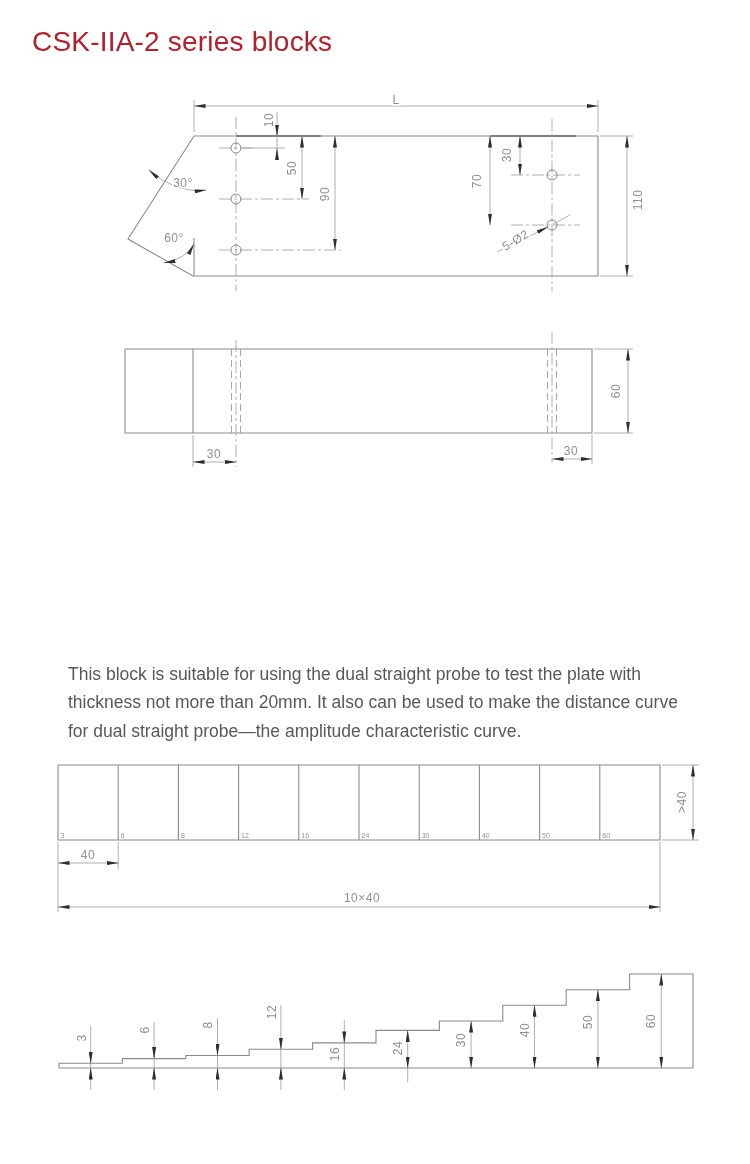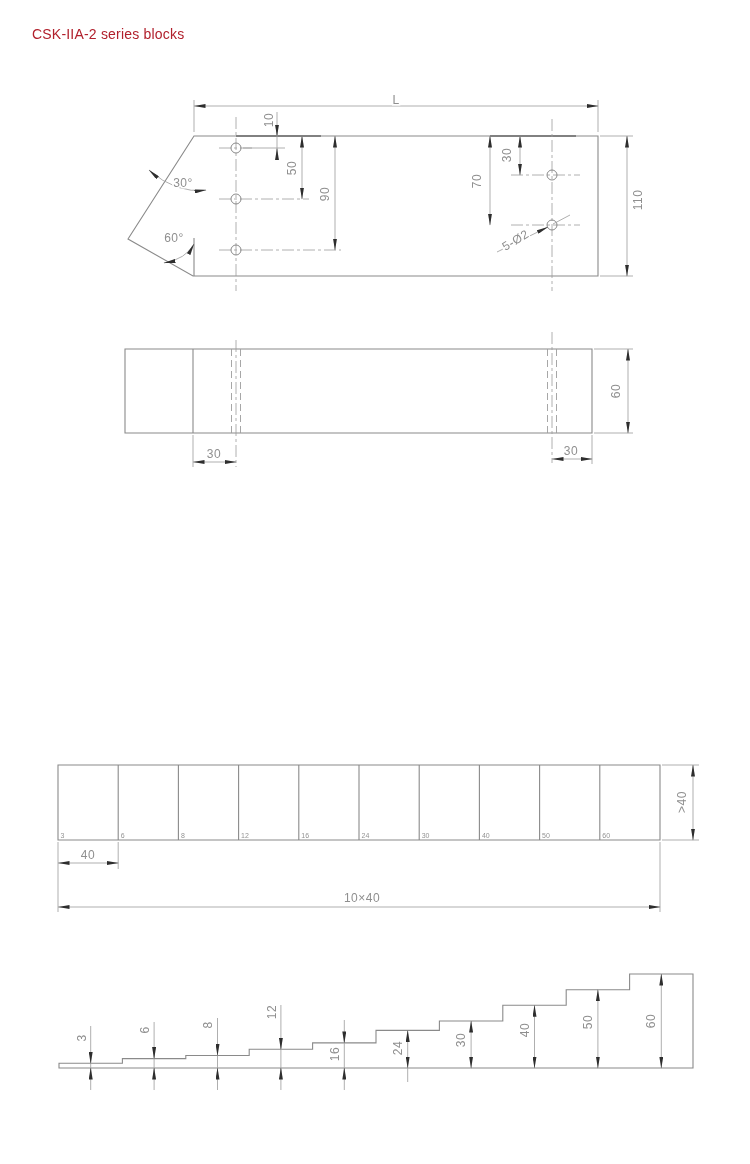--- a/index.html
+++ b/index.html
@@ -1,18 +1,18 @@
 <!DOCTYPE html>
 <html><head>
 <meta charset="utf-8">
 <style>
   html,body{margin:0;padding:0;background:#ffffff;}
   .page{position:relative;width:750px;height:1164px;background:#ffffff;overflow:hidden;
         font-family:"Liberation Sans",sans-serif;}
-  .sec-title{position:absolute;left:32px;font-size:14px;font-weight:400;color:#b1202c;
+  .sec-title{position:absolute;left:32px;font-size:28px;font-weight:400;color:#b1202c;
              letter-spacing:.2px;}
   #title-csk{top:26px;}
   #title-step{top:576px;}
   .body-text{position:absolute;left:68px;top:642px;width:618px;font-size:17.5px;
              line-height:28.5px;color:#58585a;}
   svg{position:absolute;left:0;}
   .outline{stroke:#8a8a8a;stroke-width:1.1;fill:none;}
   .edge-dark{stroke:#6b6b6b;stroke-width:1.6;fill:none;}
   .dimline{stroke:#a0a0a0;stroke-width:.85;fill:none;}
   .cline{stroke:#9d9d9d;stroke-width:.8;fill:none;stroke-dasharray:12 3 3 3;}
@@ -131,20 +131,21 @@
       <path d="M628,349 V433" marker-start="url(#a2)" marker-end="url(#a2)"></path>
     </g>
     <g>
       <text class="dim" x="214" y="455">30</text>
       <text class="dim" x="571" y="452">30</text>
       <text class="dim" transform="rotate(-90 617 391)" x="617" y="391">60</text>
     </g>
   </svg>
 
 
+  <p class="body-text">This block is suitable for using the dual straight probe to test the plate with thickness not more than 20mm. It also can be used to make the distance curve for dual straight probe—the amplitude characteristic curve.</p>
 
   <svg id="d3" style="top:755px" width="750" height="162" viewBox="0 755 750 162">
     <defs>
       <marker id="a3" viewBox="0 0 12 4" markerUnits="userSpaceOnUse" markerWidth="12" markerHeight="4" refX="11.5" refY="2" orient="auto-start-reverse">
         <path d="M0,0 L12,2 L0,4 Z" fill="#2e2e2e"></path>
       </marker>
     </defs>
 
     <g class="outline">
       <path d="M58,765 H660 V840 H58 Z"></path>

